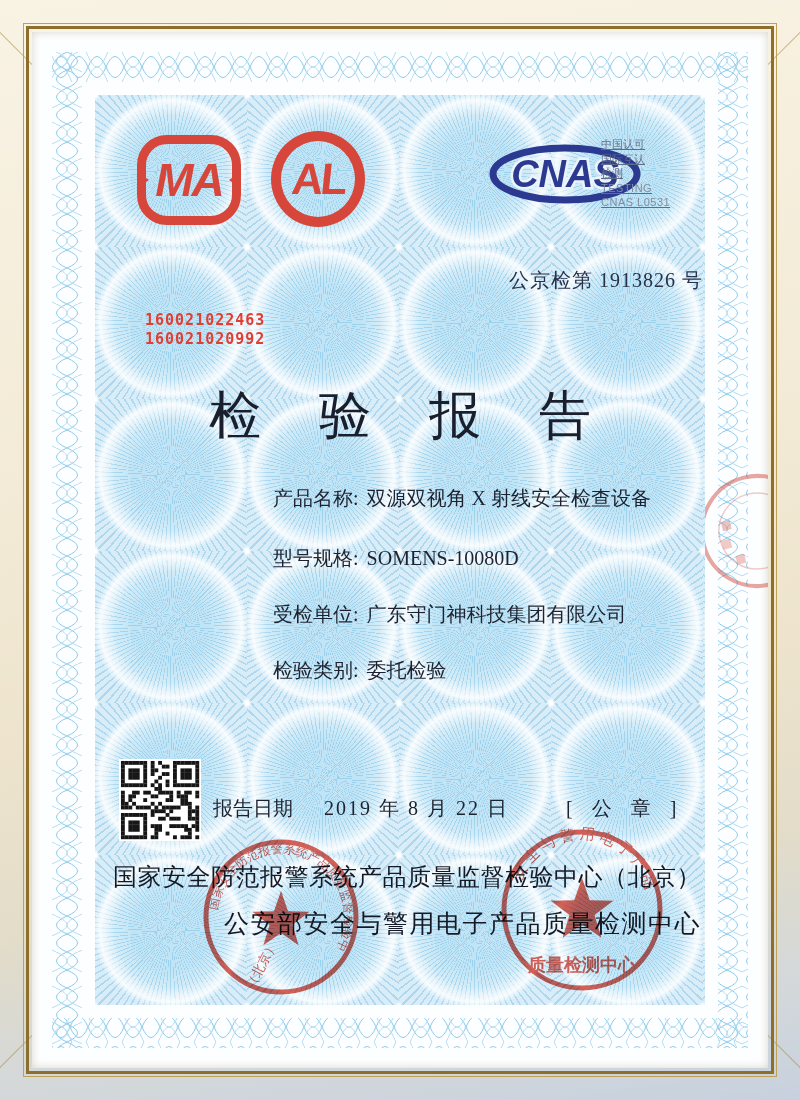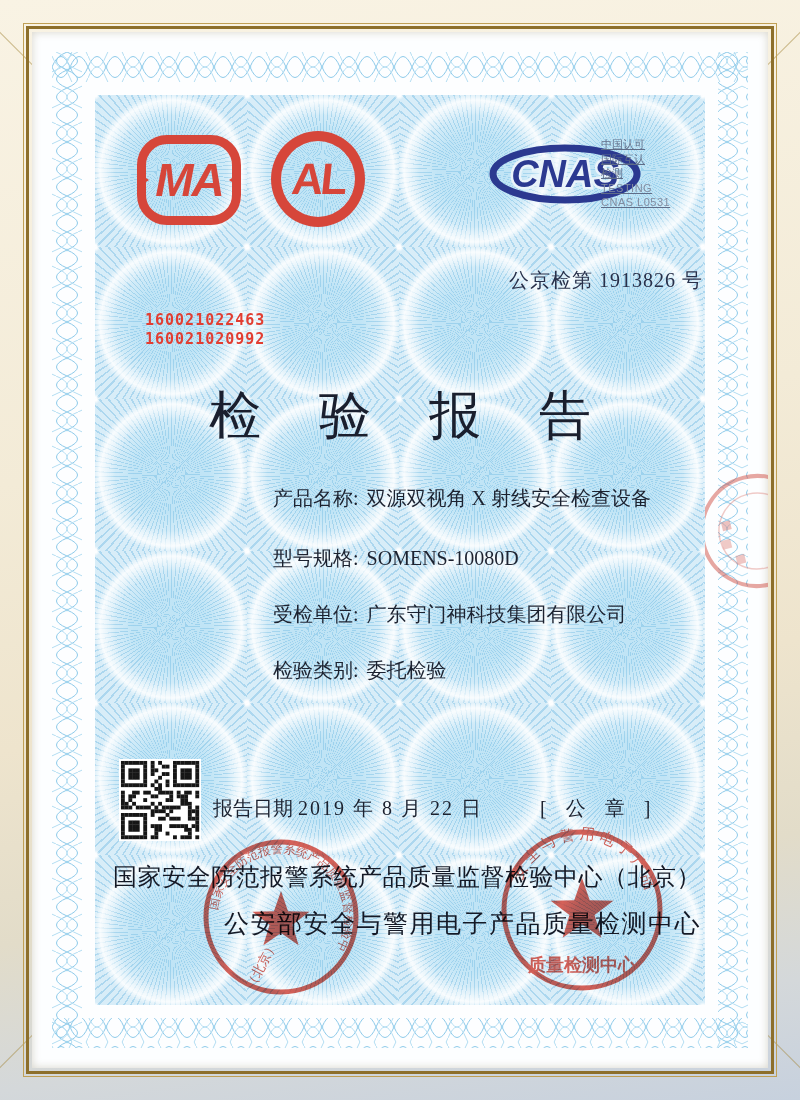--- a/index.html
+++ b/index.html
@@ -65,21 +65,21 @@
   .report-no{position:absolute;top:172px;right:2px;font-size:20px;color:#28304a;letter-spacing:1px;}
   .title{position:absolute;top:274px;left:0;right:0;text-align:center;font-size:52px;
     color:#1a1f2e;letter-spacing:58px;text-indent:58px;font-weight:500;margin-top:12px;}
   
   .field-row{position:absolute;left:178px;font-size:20px;color:#1c2230;white-space:nowrap;}
   .f0{top:390px;} .f1{top:450px;} .f2{top:506px;} .f3{top:562px;}
   .field-row .val{margin-left:8px;}
   
   .qr-box{position:absolute;left:24px;top:664px;width:82px;height:82px;background:#fff;padding:0;}
   .date-row{position:absolute;left:118px;top:700px;font-size:20px;color:#1c2230;white-space:nowrap;}
-  .date-row .dval{letter-spacing:2px;}
+  .date-row .dval{margin-left:26px;letter-spacing:2px;}
   .date-row .dseal{margin-left:52px;letter-spacing:7px;}
   
   .footer-line{position:absolute;left:0;right:4px;text-align:right;color:#141926;z-index:2;white-space:nowrap;}
   .fl1{top:766px;font-size:24px;letter-spacing:.5px;}
   .fl2{top:812px;font-size:25px;letter-spacing:1.5px;}
   
   .seal{position:absolute;z-index:3;opacity:.85;mix-blend-mode:multiply;}
   .seal-left{left:106px;top:742px;width:160px;height:160px;}
   .seal-right{left:404px;top:732px;width:166px;height:166px;}
   .edge-seal{position:absolute;right:-50px;top:438px;width:122px;height:122px;

